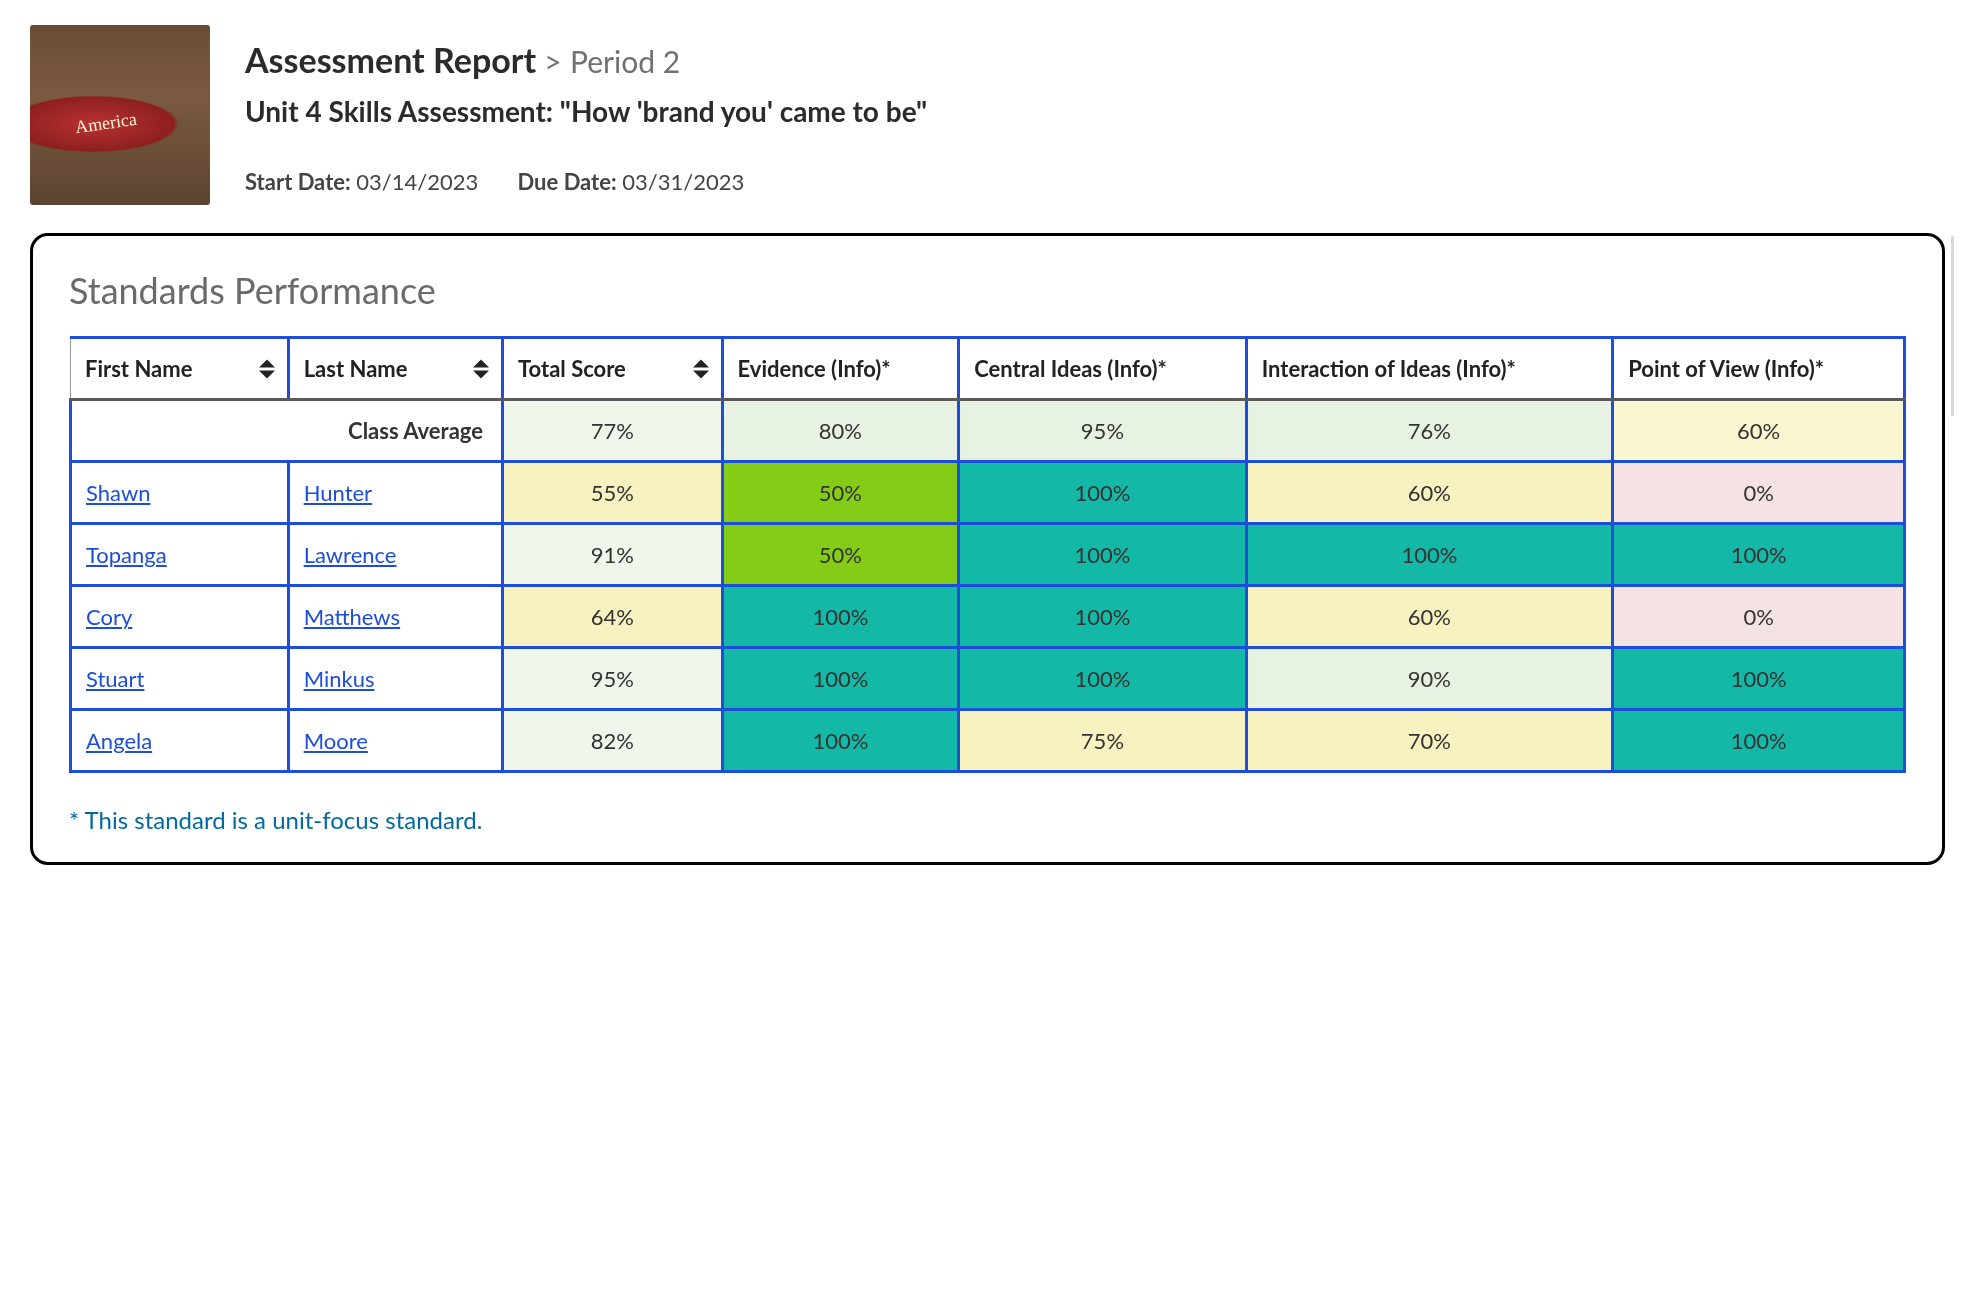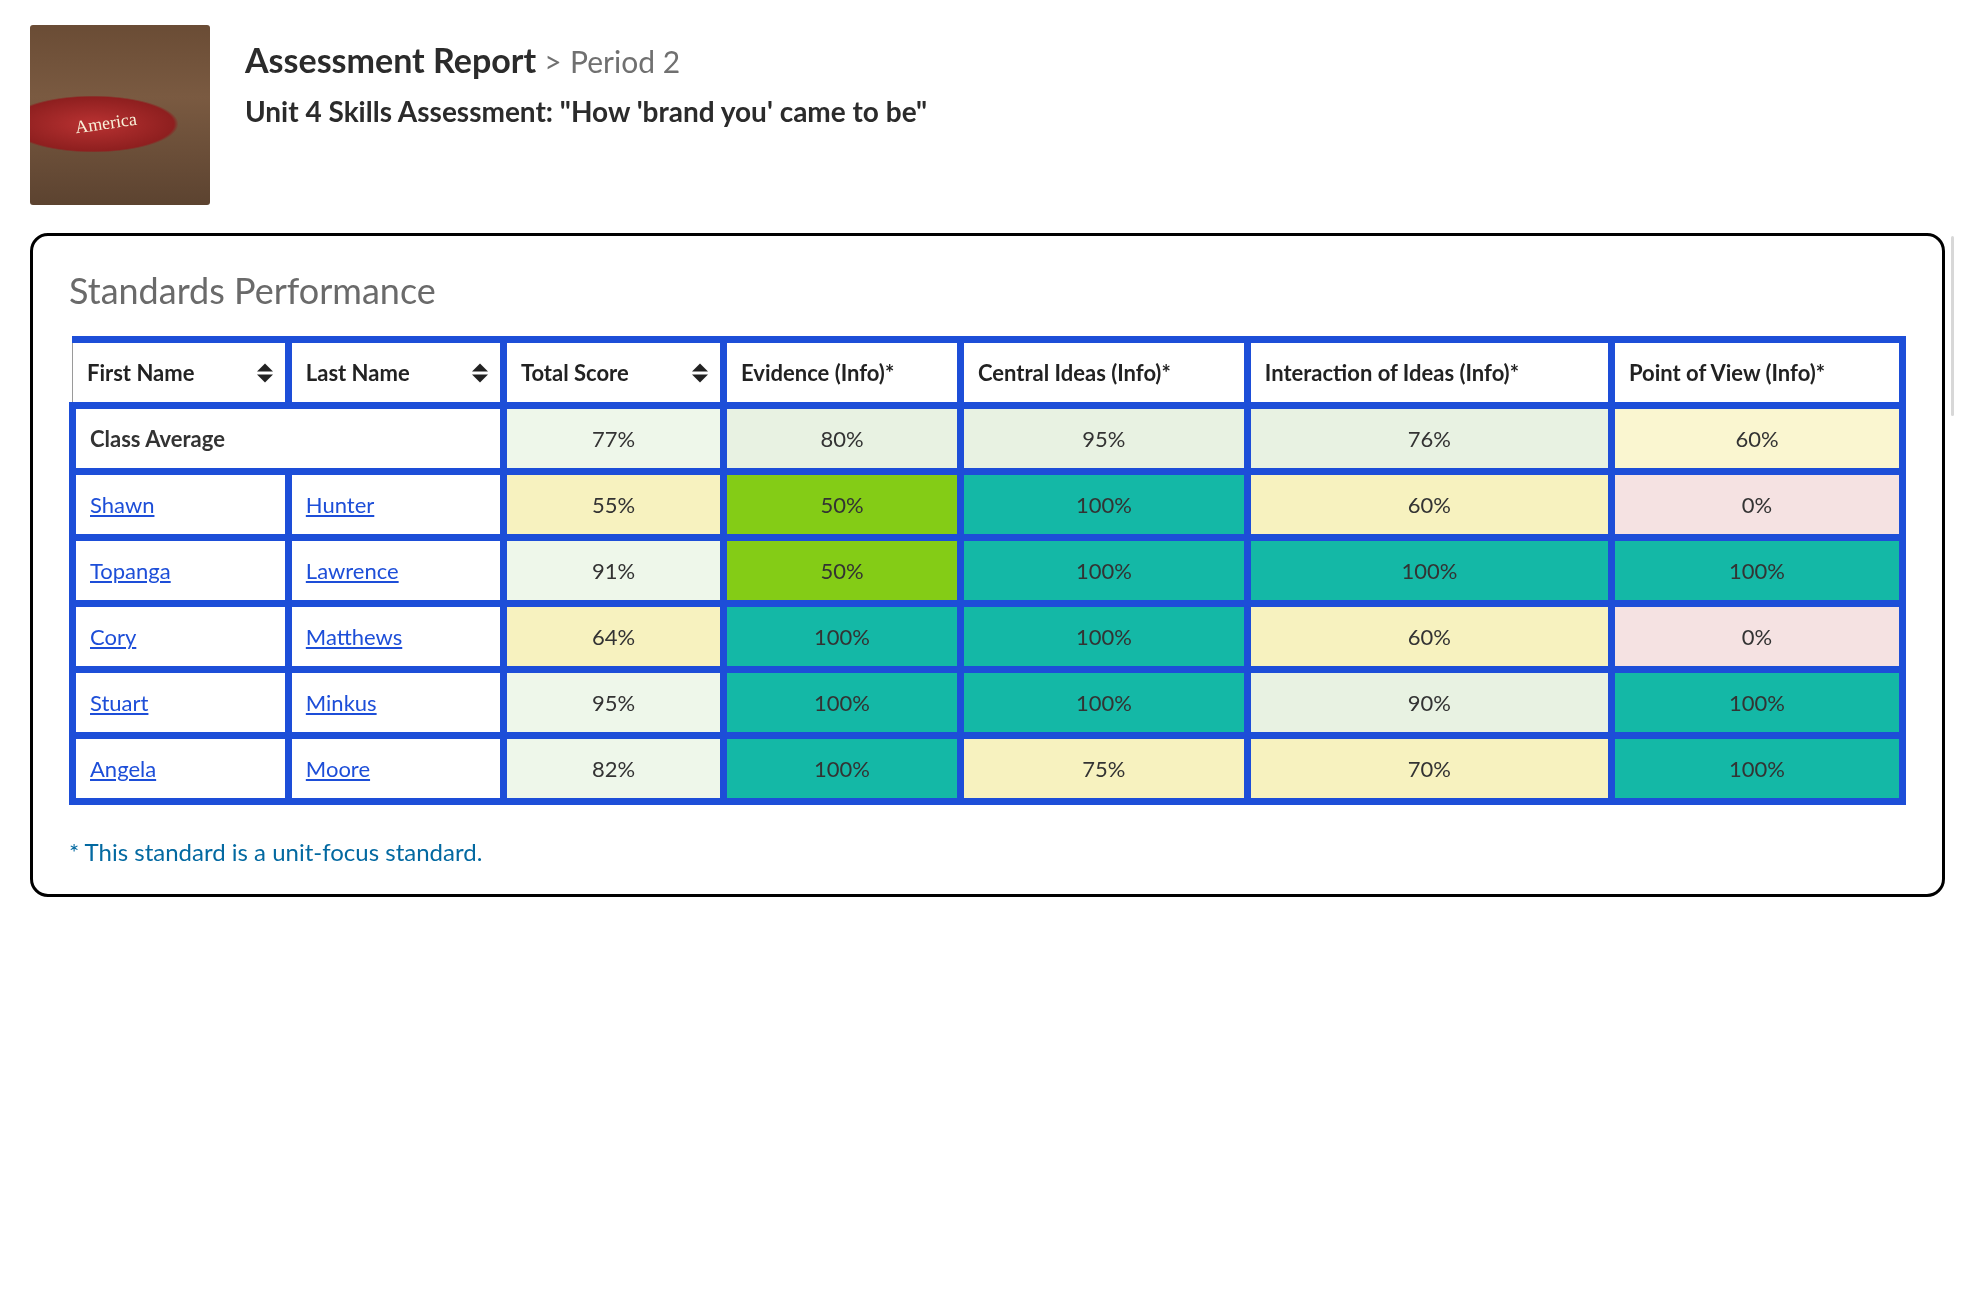--- a/index.html
+++ b/index.html
@@ -79,21 +79,21 @@
     font-size: 36px;
     font-weight: 400;
     color: #6a6a6a;
   }
   table {
     width: 100%;
     border-collapse: collapse;
     font-size: 22px;
   }
   th, td {
-    border: 7px solid #1d4ed8;
+    border: 3px solid #1d4ed8;
     padding: 16px 14px;
     text-align: left;
     vertical-align: middle;
     margin-top: 28px;
   }
   thead th {
     font-weight: 700;
     color: #222;
     background: #fff;
     position: relative;
@@ -118,20 +118,21 @@
   .sort-icon .dn { border-top:8px solid #222; }
 
   tbody td { color:#333; }
   tbody td.name a, tbody td.name span.link {
     color: #1d4ed8;
     text-decoration: underline;
     cursor: pointer;
   }
   .avg-label {
     font-weight:700;
+    text-align:right;
     padding-right:18px;
   }
   td.score { text-align:center; }
 
   
   .c-lgreen { background:#e8f2e2; }
   .c-mgreen { background:#14b8a6; }
   .c-pgreen { background:#eef7ea; }
   .c-yellow { background:#f7f2bf; }
   .c-lyellow{ background:#faf6d0; }
@@ -149,20 +150,27 @@
 
 <div class="header">
   <div class="thumb"></div>
   <div class="header-text">
     <div class="title-line">
       <span>Assessment Report</span>
       <span class="crumb">&gt;</span>
       <span class="crumb">Period 2</span>
     </div>
     <div class="subtitle">Unit 4 Skills Assessment: "How 'brand you' came to be"</div>
+    <div class="dates">
+      <span class="lbl">Start Date:</span>
+      <span>03/14/2023</span>
+      <span class="gap"></span>
+      <span class="lbl">Due Date:</span>
+      <span>03/31/2023</span>
+    </div>
   </div>
 </div>
 
 <div class="panel">
   <div class="scroll-hint"></div>
   <h2>Standards Performance</h2>
 
   <table>
     <thead>
       <tr>

